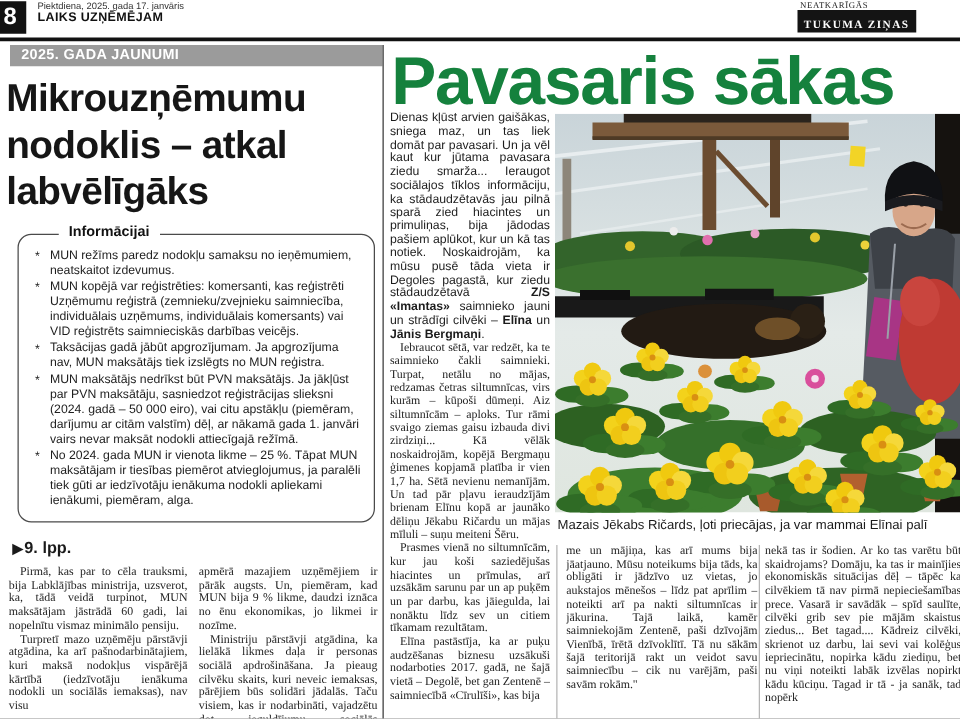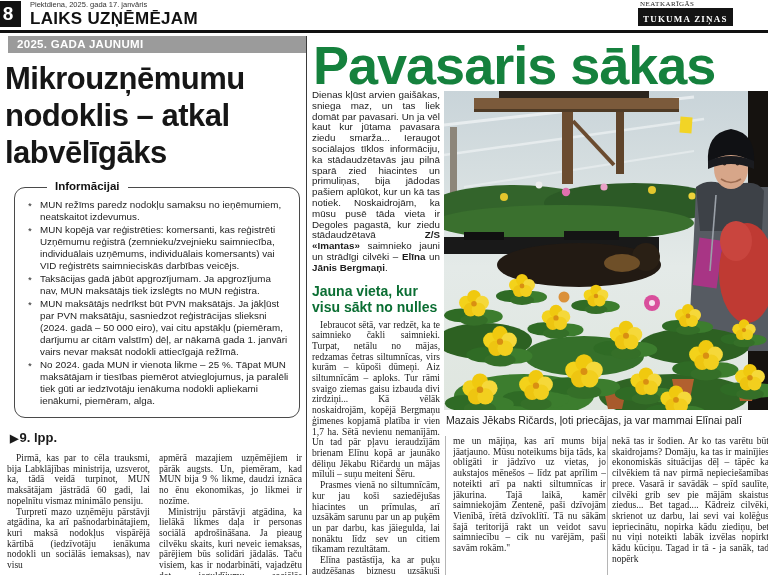--- a/index.html
+++ b/index.html
@@ -6,21 +6,21 @@
   html,body { background:#777; }
   .page {
     position:relative; width:768px; height:575px; background:#fff;
     overflow:hidden; font-family:"Liberation Sans", sans-serif; color:#1a1a1a;
   }
   
   .hdr { position:absolute; top:0; left:0; width:768px; height:30px; }
   .pagenum { position:absolute; left:-5px; top:1px; width:26px; height:26px; background:#121212;
              color:#fff; font-weight:bold; font-size:19px; text-align:center; line-height:26px; }
   .hdr-date { position:absolute; left:30px; top:0px; font-size:7.5px; color:#333; }
-  .hdr-section { position:absolute; left:30px; top:9px; font-size:17px; font-weight:bold;
+  .hdr-section { position:absolute; left:30px; top:9px; font-size:10px; font-weight:bold;
                  letter-spacing:.3px; color:#111; }
   .masthead { position:absolute; left:638px; top:0px; width:100px; text-align:left; }
   .masthead-top { font-family:"Liberation Serif", serif; font-size:7px; letter-spacing:.5px;
                   color:#222; padding-left:2px; }
   .masthead-bottom { background:#141414; color:#fff; font-weight:bold; font-size:9px;
                      letter-spacing:1.2px; padding:6px 5px 2px 5px; display:inline-block;
                      font-family:"Liberation Serif", serif; }
   .hdr-rule { position:absolute; top:30px; left:0; width:768px; height:3px; background:#111; }
 
   
@@ -115,21 +115,20 @@
     </div>
   </section>
 
   <div class="vdiv"></div>
 
   <section class="right-art">
     <h2 class="green-head">Pavasaris sākas</h2>
 
     <div class="rcol1">
       <div class="intro"><span>Dienas kļūst arvien gaišākas, sniega maz, un tas liek domāt par pavasari. Un ja vēl kaut kur jūtama pavasara ziedu smarža... Ieraugot sociālajos tīklos informāciju, ka stādaudzētavās jau pilnā sparā zied hiacintes un primuliņas, bija jādodas pašiem aplūkot, kur un kā tas notiek. Noskaidrojām, ka mūsu pusē tāda vieta ir Degoles pagastā, kur ziedu stādaudzētavā </span><span class="b">Z/S «Imantas»</span><span> saimnieko jauni un strādīgi cilvēki – </span><span class="b">Elīna</span><span> un </span><span class="b">Jānis Bergmaņi</span><span>.</span></div>
-      <h3 class="subhead1">Jauna vieta, kur visu sākt no nulles</h3>
       <div class="rcol1-body">
           <p>Iebraucot sētā, var redzēt, ka te saimnieko čakli saimnieki. Turpat, netālu no mājas, redzamas četras siltumnīcas, virs kurām – kūpoši dūmeņi. Aiz siltumnīcām – aploks. Tur rāmi svaigo ziemas gaisu izbauda divi zirdziņi... Kā vēlāk noskaidrojām, kopējā Bergmaņu ģimenes kopjamā platība ir vien 1,7 ha. Sētā nevienu nemanījām. Un tad pār pļavu ieraudzījām brienam Elīnu kopā ar jaunāko dēliņu Jēkabu Ričardu un mājas mīluli – suņu meiteni Šēru.</p>
           <p>Prasmes vienā no siltumnīcām, kur jau koši saziedējušas hiacintes un prīmulas, arī uzsākām sarunu par un ap puķēm un par darbu, kas jāiegulda, lai nonāktu līdz sev un citiem tīkamam rezultātam.</p>
           <p>Elīna pastāstīja, ka ar puķu audzēšanas biznesu uzsākuši nodarboties 2017. gadā, ne šajā vietā – Degolē, bet gan Zentenē – saimniecībā «Cīrulīši», kas bija</p>
         </div>
     </div>
 
     <figure class="photo">
       <svg width="324" height="319" viewBox="0 0 324 319" xmlns="http://www.w3.org/2000/svg">
         <defs>

